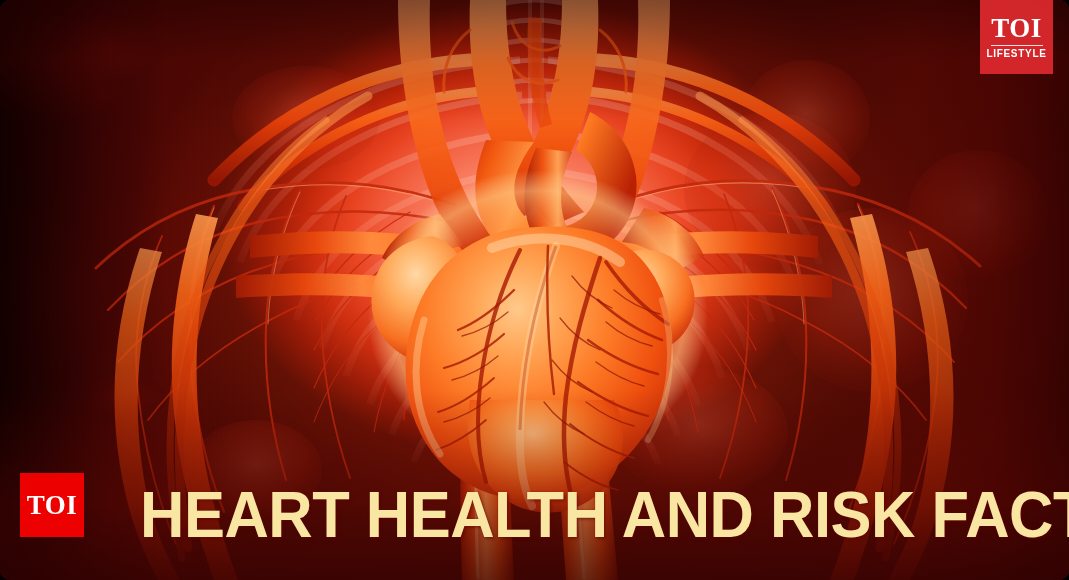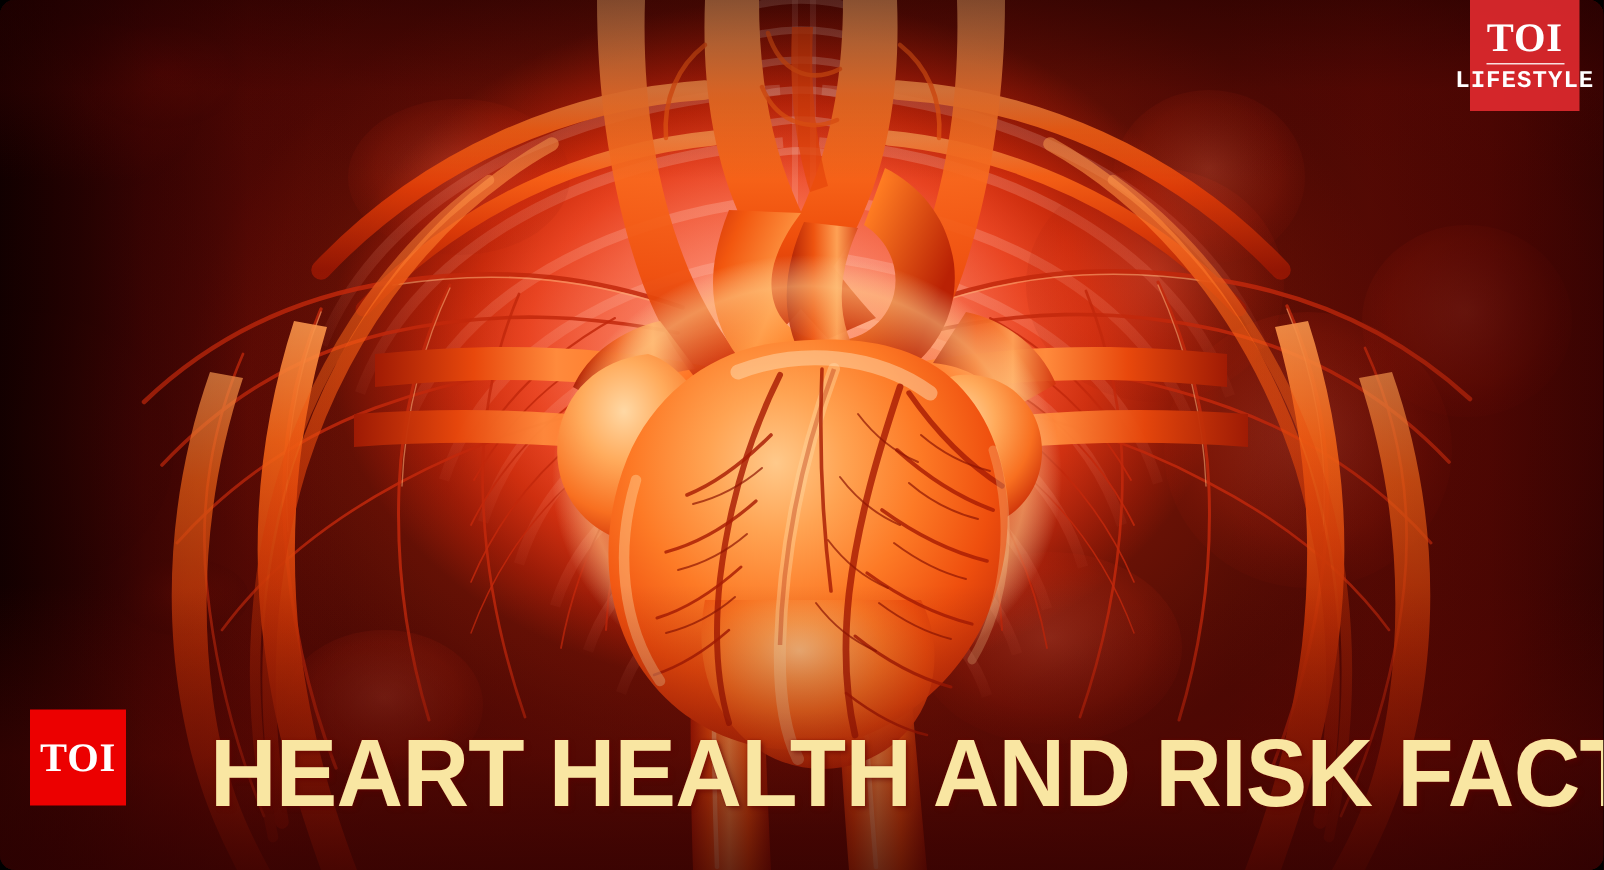--- a/index.html
+++ b/index.html
@@ -75,22 +75,22 @@
   .toi-lifestyle .toi-word{
     font-family:"Liberation Serif", serif;
     color:#fff;font-size:27px;font-weight:700;
     letter-spacing:0.5px;line-height:1;
     margin-bottom:2px;
   }
   .toi-lifestyle .rule{
     width:52px;height:1px;background:rgba(255,255,255,0.85);margin:1px 0 3px;
   }
   .toi-lifestyle .ls-word{
-    font-family:Liberation Mono, monospace;
-    color:#fff;font-size:16px;font-weight:700;
+    font-family:Liberation Sans, sans-serif;
+    color:#fff;font-size:10px;font-weight:700;
     letter-spacing:0.7px;line-height:1;
   }
 
   
   .toi-logo{
     position:absolute;left:20px;top:473px;width:64px;height:64px;
     background:#ec0000;
     display:flex;align-items:center;justify-content:center;
     z-index:40;
   }

